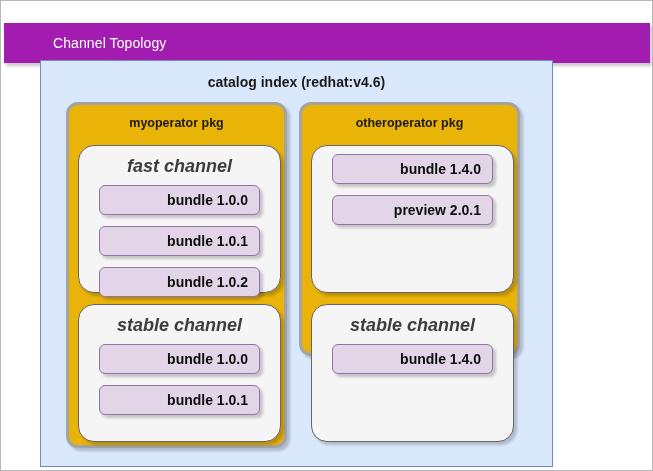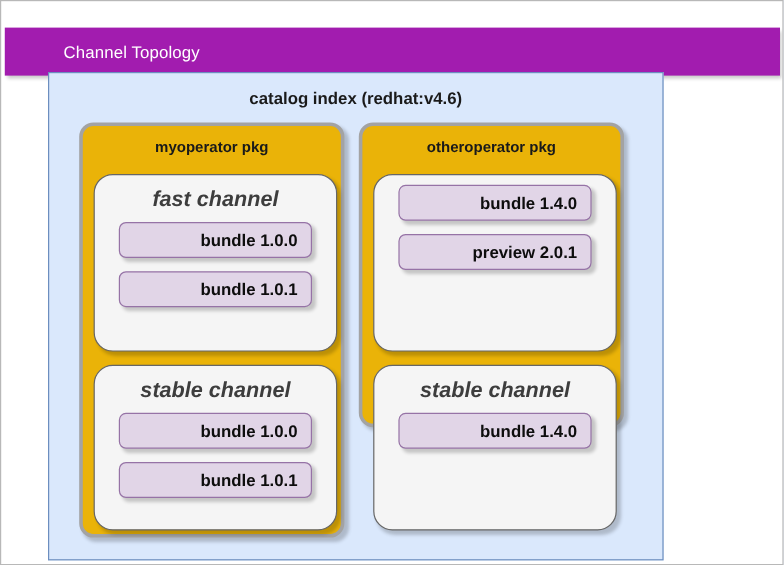--- a/index.html
+++ b/index.html
@@ -130,20 +130,21 @@
   <div class="catalog-title">catalog index (redhat:v4.6)</div>
 
   <div class="pkg pkg-left">
     <div class="pkg-title">myoperator pkg</div>
 
     <div class="channel channel-top">
       <div class="channel-title">fast channel</div>
       <div class="bundle-list">
         <div class="bundle">bundle 1.0.0</div>
         <div class="bundle">bundle 1.0.1</div>
+        <div class="bundle">bundle 1.0.2</div>
       </div>
     </div>
 
     <div class="channel channel-bottom">
       <div class="channel-title">stable channel</div>
       <div class="bundle-list">
         <div class="bundle">bundle 1.0.0</div>
         <div class="bundle">bundle 1.0.1</div>
       </div>
     </div>

